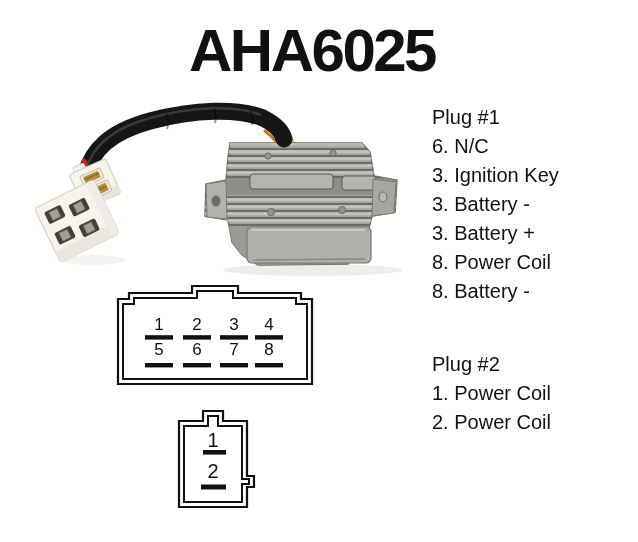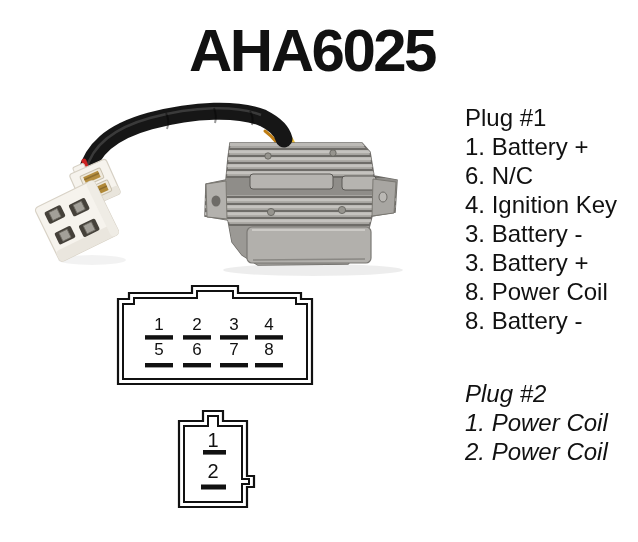--- a/index.html
+++ b/index.html
@@ -13,22 +13,22 @@
   .canvas{position:relative;width:622px;height:542px;background:var(--background,#fff);overflow:hidden;}
   .title{
     position:absolute;top:21px;left:0;width:638px;margin:0;margin-left:-7px;
     text-align:center;font-size:60px;line-height:60px;font-weight:700;
     letter-spacing:-2.5px;color:var(--ink,#111);
   }
   .photo{position:absolute;left:18px;top:90px;width:410px;height:200px;}
   .diag1{position:absolute;left:105px;top:278px;width:220px;height:115px;}
   .diag2{position:absolute;left:170px;top:405px;width:95px;height:110px;}
   .pinlists{position:absolute;left:432px;top:103px;width:200px;color:var(--ink,#111);}
-  .pinlists .line{font-size:24px;line-height:29px;white-space:nowrap;margin-left:33px;}
-  .group2{margin-top:44px;font-style:italic;}
+  .pinlists .line{font-size:20px;line-height:29px;white-space:nowrap;}
+  .group2{margin-top:44px;}
   .ln{fill:none;stroke:var(--ink,#111);stroke-width:2.2px;stroke-linejoin:miter;}
   .ln2{fill:none;stroke:var(--ink,#111);stroke-width:2px;stroke-linejoin:miter;}
   .slot{fill:var(--ink,#111);}
   .pn1{font-family:"Liberation Sans",sans-serif;font-size:17px;fill:var(--ink,#111);text-anchor:middle;}
   .pn2{font-family:"Liberation Sans",sans-serif;font-size:20px;fill:var(--ink,#111);text-anchor:middle;}
 </style>
 </head>
 <body>
 
 <div class="canvas">
@@ -166,23 +166,22 @@
     <path class="ln2" d="M14,97 L14,21 L38,21 L38,11 L48,11 L48,21 L72,21 L72,74 L79,74 L79,79 L72,79 L72,97 Z"></path>
     <text class="pn2" x="43" y="42">1</text>
     <rect class="slot" x="33" y="45" width="23" height="4.6"></rect>
     <text class="pn2" x="43" y="73">2</text>
     <rect class="slot" x="31" y="79.5" width="25" height="5"></rect>
   </svg>
 
   <div class="pinlists">
     <div>
       <div class="line">Plug #1</div>
-      <div class="line">1. Battery +</div>
       <div class="line">6. N/C</div>
-      <div class="line">4. Ignition Key</div>
+      <div class="line">3. Ignition Key</div>
       <div class="line">3. Battery -</div>
       <div class="line">3. Battery +</div>
       <div class="line">8. Power Coil</div>
       <div class="line">8. Battery -</div>
     </div>
     <div class="group2">
       <div class="line">Plug #2</div>
       <div class="line">1. Power Coil</div>
       <div class="line">2. Power Coil</div>
     </div>

